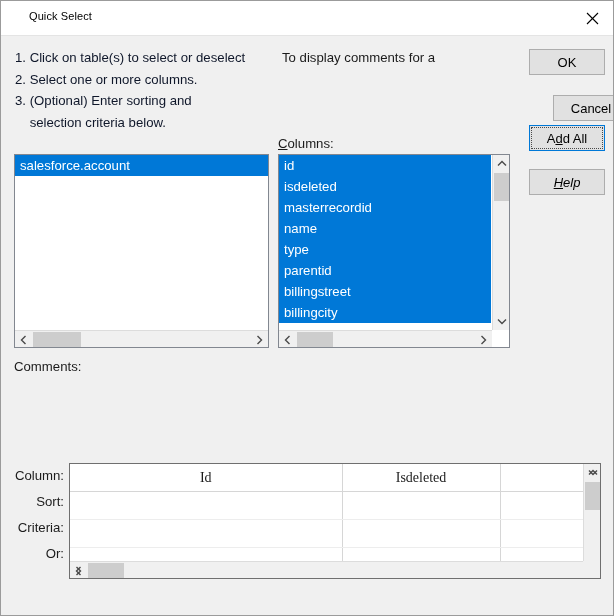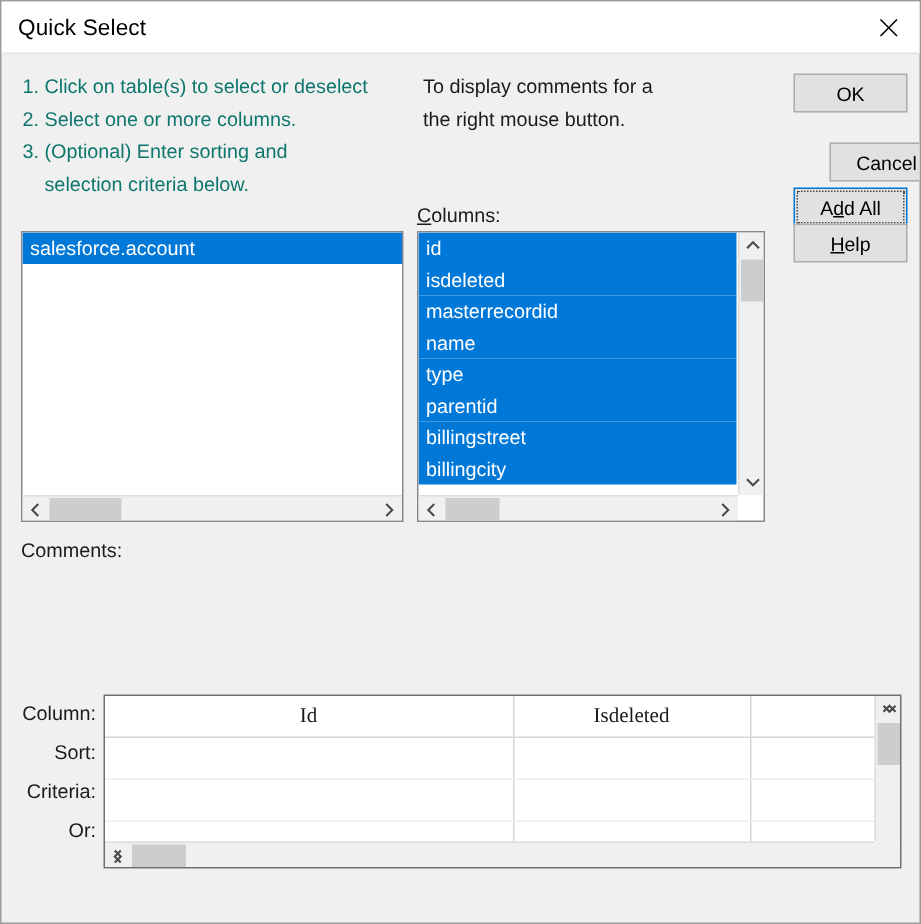--- a/index.html
+++ b/index.html
@@ -26,23 +26,23 @@
   .titlebar {
     position: absolute;
     left: 0; top: 0;
     width: 614px;
     height: 35px;
     background: #ffffff;
     box-sizing: border-box;
   }
   .title-text {
     position: absolute;
-    left: 11px;
+    left: 28px;
     top: 9px;
-    font-size: 15px;
+    font-size: 11px;
     color: #000000;
     letter-spacing: 0.1px;
   }
   .close-btn {
     position: absolute;
     right: 0; top: 0;
     width: 46px;
     height: 34px;
     display: flex;
     align-items: center;
@@ -58,21 +58,21 @@
     background: #e4e4e4;
   }
 
   
   .instructions-left {
     position: absolute;
     left: 14px;
     top: 46px;
     width: 270px;
     font-size: 13.2px;
-    color: #0f766e;
+    color: #0f172a;
     line-height: 21.5px;
   }
   .instructions-left .ln { white-space: pre; }
   .instructions-right {
     position: absolute;
     left: 281px;
     top: 46px;
     width: 225px;
     font-size: 13.2px;
     color: #1b1b1b;
@@ -106,21 +106,21 @@
     right: 1px; bottom: 1px;
     border: 1px dotted #4a4a4a;
     pointer-events: none;
   }
   .btn .lbl { position: relative; z-index: 2; }
   .btn u { text-decoration: underline; }
 
   #btn-ok     { left: 528px; top: 48px; justify-content: center; }
   #btn-cancel { left: 528px; top: 94px; margin-left: 24px; }
   #btn-addall { left: 528px; top: 124px; justify-content: center; }
-  #btn-help   { left: 528px; top: 148px; }
+  #btn-help   { left: 528px; top: 168px; font-style: italic; }
 
   
   .field-label {
     position: absolute;
     font-size: 13.2px;
     color: #1b1b1b;
   }
   #label-tables   { left: 13px; top: 153px; }
   #label-columns  { left: 277px; top: 135px; }
   #label-comments { left: 13px; top: 358px; }
@@ -320,21 +320,20 @@
   </div>
 
   <div class="instructions-left">
     <div class="ln">1. Click on table(s) to select or deselect</div>
     <div class="ln">2. Select one or more columns.</div>
     <div class="ln">3. (Optional) Enter sorting and</div>
     <div class="ln">    selection criteria below.</div>
   </div>
   <div class="instructions-right">
     <div>To display comments for a</div>
-    <div>the right mouse button.</div>
   </div>
 
   <button class="btn" id="btn-ok">
     <span class="lbl">OK</span>
   </button>
   <button class="btn" id="btn-cancel">
     <span class="lbl">Cancel</span>
   </button>
   <button class="btn focused" id="btn-addall">
     <span class="focus-ring"></span>

